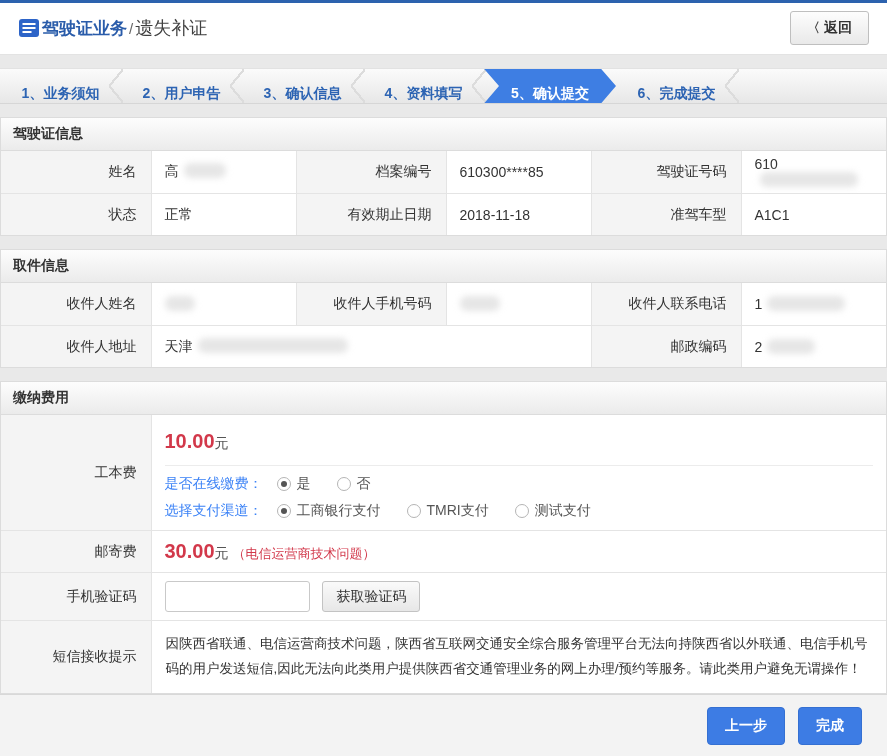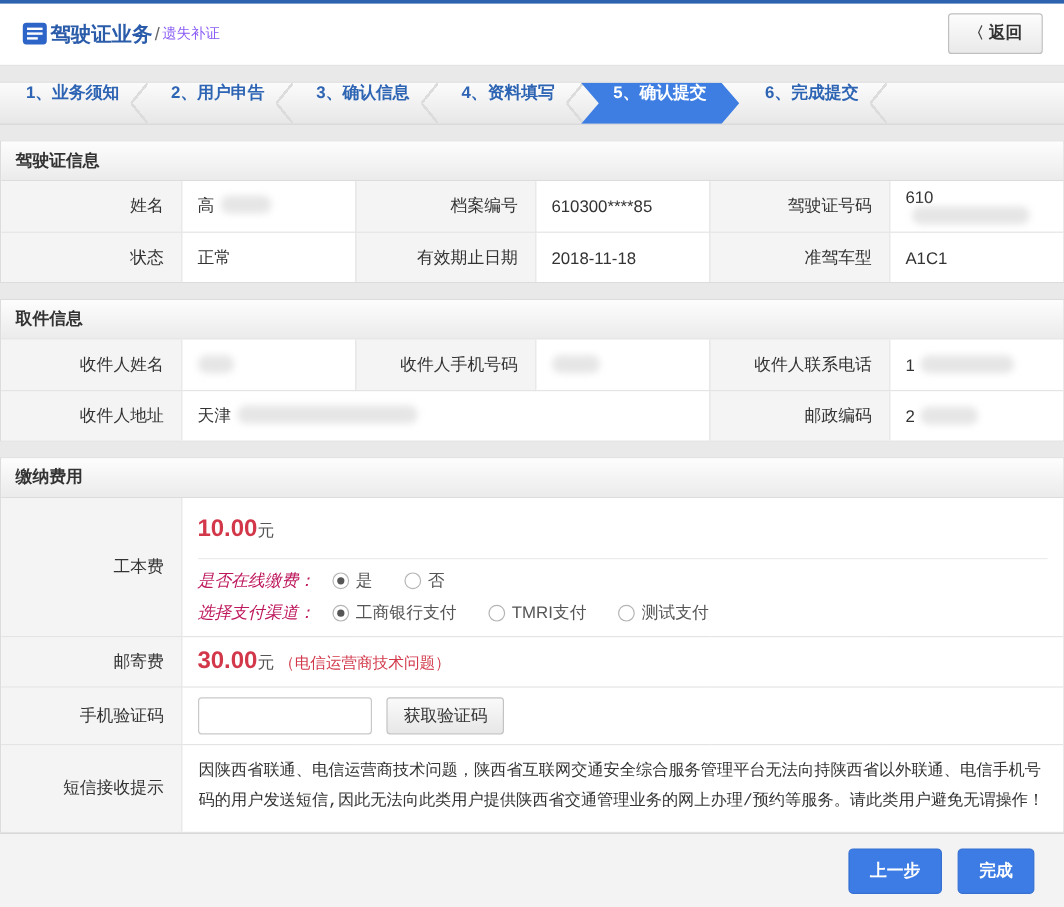--- a/index.html
+++ b/index.html
@@ -7,30 +7,30 @@
   body { font-family:"Liberation Sans","DejaVu Sans",sans-serif; background:#e9e9e9; }
   .page { width:887px; height:756px; display:flex; flex-direction:column; overflow:hidden; }
 
   
   .topbar { background:#fff; border-top:3px solid #2c62ae; border-bottom:1px solid #e3e3e3;
             height:55px; display:flex; align-items:center; justify-content:space-between; padding:0 18px; }
   .title-area { display:flex; align-items:center; gap:2px; }
   .form-icon { width:22px; height:22px; flex:0 0 auto; }
   .page-title { color:#2a5caa; font-size:17px; font-weight:bold; }
   .title-sep { color:#666; font-size:15px; }
-  .page-subtitle { color:#8b5cf6; font-size:12px; }
+  .page-subtitle { color:#404040; font-size:18px; }
   .back-btn { background:linear-gradient(#fdfdfd,#e9e9e9); border:1px solid #bfbfbf; border-radius:3px;
               padding:7px 16px; font-size:14px; color:#333; font-weight:bold; cursor:pointer;
               display:flex; align-items:center; gap:4px; font-family:inherit; }
   .back-arrow { font-size:13px; color:#444; }
 
   
   .wizard { margin-top:13px; height:37px; background:linear-gradient(#fbfbfb,#e7e7e7);
             border-top:1px solid #e2e2e2; border-bottom:1px solid #d6d6d6; display:flex; }
-  .step { width:121px; position:relative; display:flex; align-items:flex-start; justify-content:center;
+  .step { width:121px; position:relative; display:flex; align-items:flex-end; justify-content:center;
           color:#2d64b3; font-weight:bold; font-size:14px; cursor:pointer; }
   .step:not(.active)::after { content:""; position:absolute; right:-2px; top:0; bottom:0; width:14px;
           background:
             linear-gradient(to bottom right, transparent 46%, #dcdcdc 46%, #dcdcdc 56%, transparent 56%) top / 100% 50% no-repeat,
             linear-gradient(to top right, transparent 46%, #dcdcdc 46%, #dcdcdc 56%, transparent 56%) bottom / 100% 50% no-repeat; }
   .step.active { width:132px; background:#3e7ee3; color:#fff;
           clip-path:polygon(0 0, calc(100% - 15px) 0, 100% 50%, calc(100% - 15px) 100%, 0 100%, 15px 50%); }
 
   
   .panel { background:#fff; border:1px solid #dcdcdc; margin-top:13px; }
@@ -44,33 +44,33 @@
   td.lbl { background:#f4f4f4; text-align:right; padding:0 14px; color:#333; width:150px; white-space:nowrap; }
   td.val { background:#fff; padding:0 13px; color:#333; }
   .mask { display:inline-block; height:15px; border-radius:7px; background:#e6e6e6;
           filter:blur(3px); vertical-align:-2px; margin-left:5px; }
 
   
   .fee-amount { color:#d2384a; font-size:20px; font-weight:bold;margin-top:23px; }
   .yuan { color:#555; font-size:14px; font-weight:normal; }
   .fee-top { padding:13px 0 12px; border-bottom:1px solid #ececec; }
   .opt-row { display:flex; align-items:center; margin:9px 0 2px; color:#555; font-size:14px; }
-  .opt-row .q { margin-right:14px; color:#be185d;font-style:italic; }
+  .opt-row .q { margin-right:14px; color:#3b82f6; }
   .radio { width:14px; height:14px; border:1px solid #b5b5b5; border-radius:50%; background:#fff;
            display:inline-block; position:relative; margin-right:6px; flex:0 0 auto; cursor:pointer; }
   .radio.sel::after { content:""; position:absolute; left:3px; top:3px; right:3px; bottom:3px;
            background:#555; border-radius:50%; }
   .opt { display:flex; align-items:center; margin-right:26px; cursor:pointer; }
   .postage-note { color:#d2384a; font-size:13px; margin-left:4px; }
   .code-input { width:145px; height:31px; border:1px solid #c9c9c9; border-radius:3px; padding:0 8px;
                 font-size:14px; font-family:inherit; vertical-align:middle; }
   .code-btn { height:31px; margin-left:9px; background:linear-gradient(#fafafa,#e7e7e7);
               border:1px solid #c3c3c3; border-radius:3px; padding:0 13px; font-size:14px; color:#333;
               cursor:pointer; vertical-align:middle; font-family:inherit; }
-  .sms-cell { padding:11px 14px !important; line-height:1.85; font-size:13.5px; color:#a94442;font-family:Liberation Mono, monospace; }
+  .sms-cell { padding:11px 14px !important; line-height:1.85; font-size:13.5px; color:#a94442; }
 
   
   .footer { margin-top:auto; border-top:1px solid #d8d8d8; background:#f3f3f3;
             display:flex; justify-content:flex-end; align-items:center; gap:13px; padding:0 25px; height:62px; }
   .btn-primary { background:#3d7ce4; border:1px solid #3570d2; color:#fff; border-radius:4px;
                  padding:9px 17px; font-size:14px; font-weight:bold; cursor:pointer; font-family:inherit; }
 </style>
 </head>
 <body>
 

